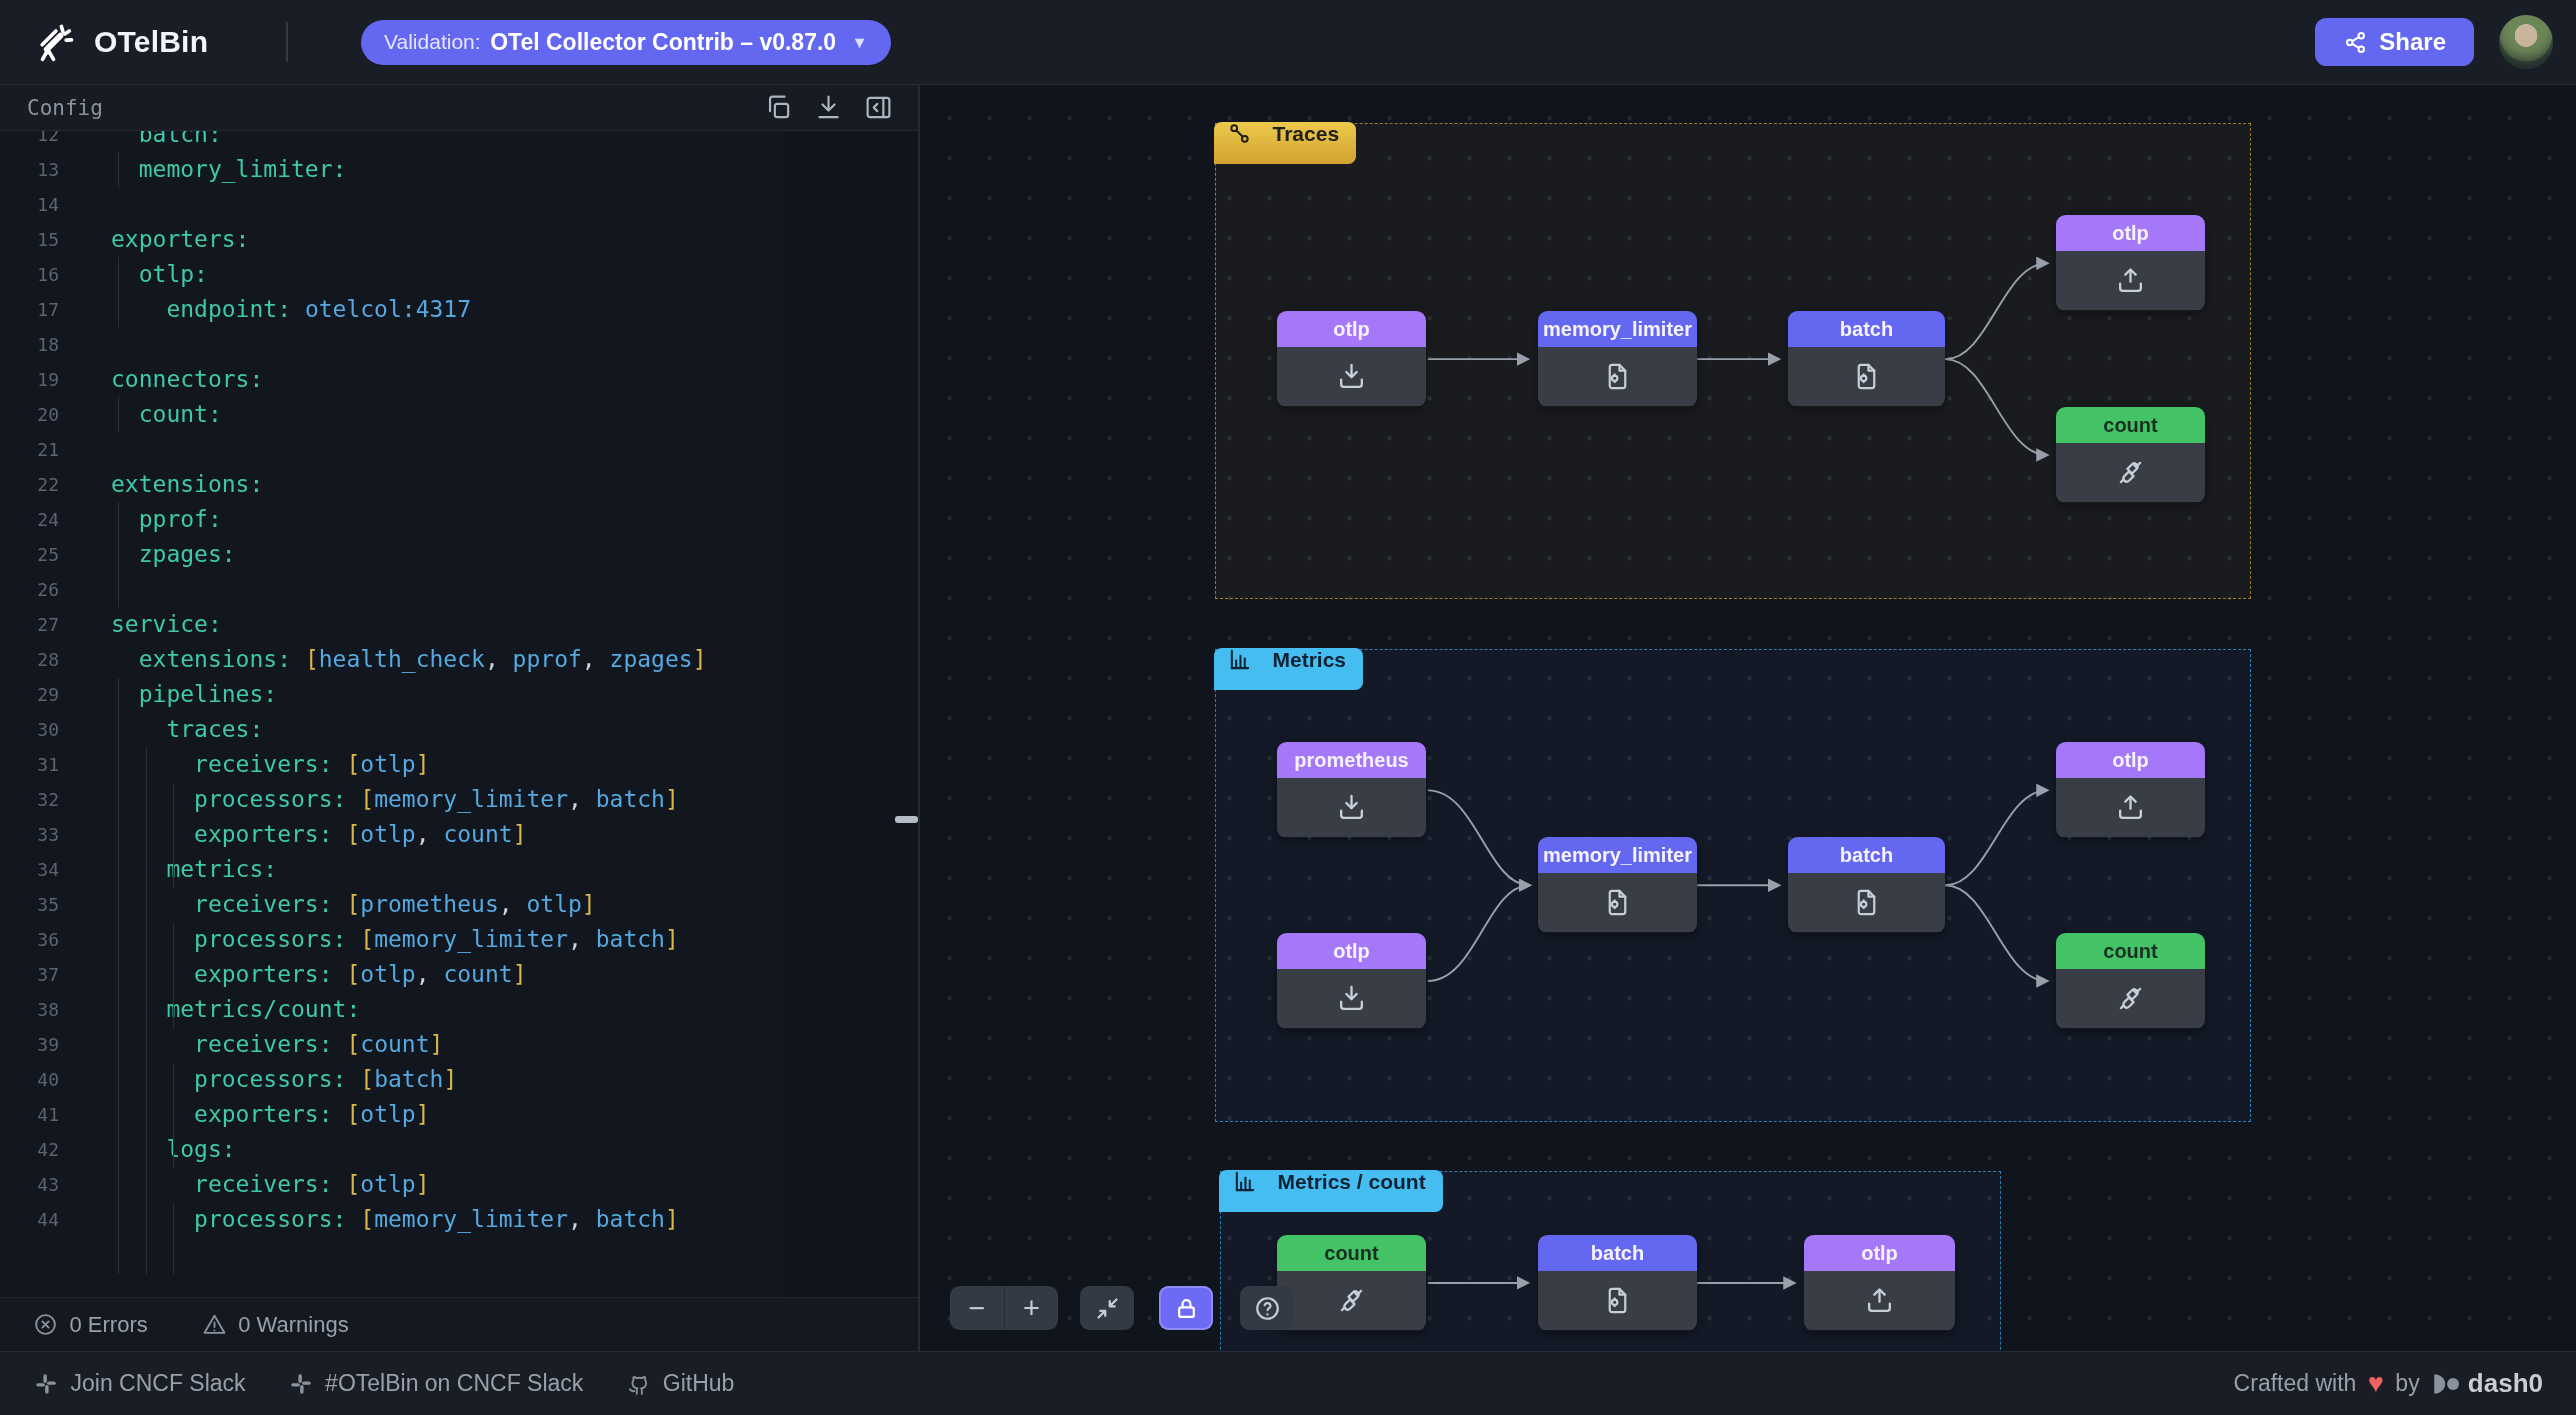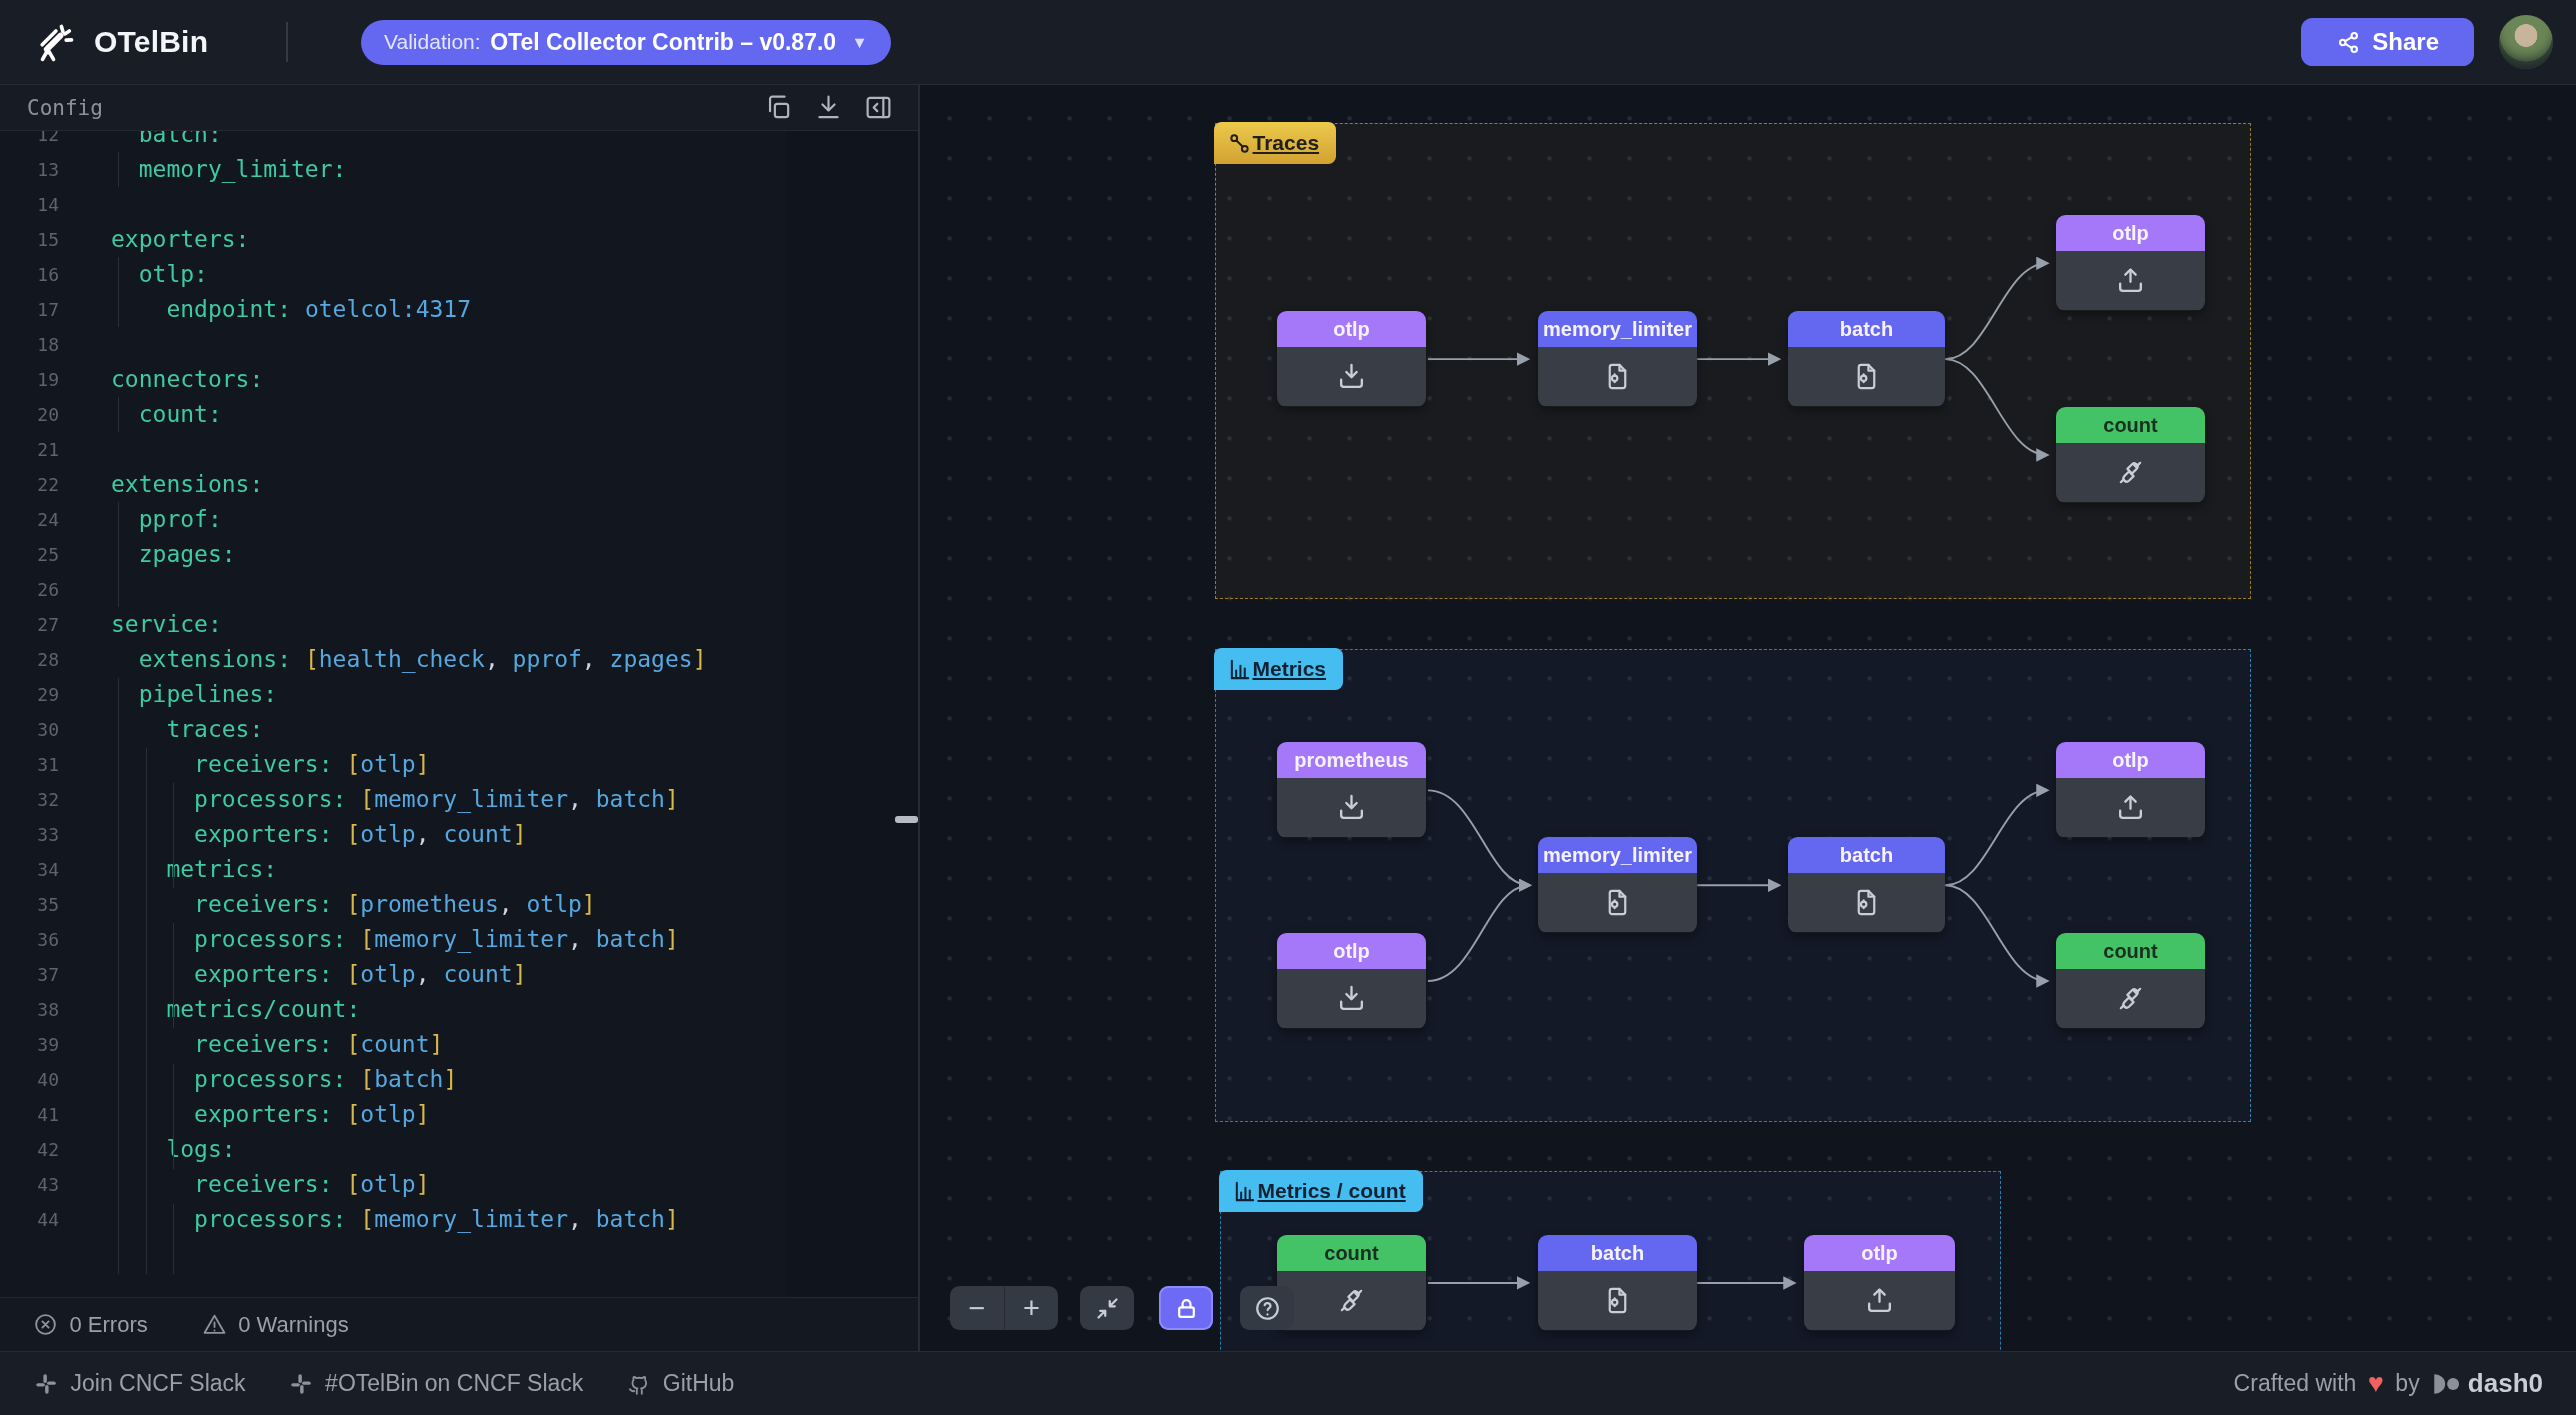--- a/index.html
+++ b/index.html
@@ -14,21 +14,21 @@
   .logo-icon { width:44px; height:44px; }
   .app-name { color:#f3f5f8; font-size:30px; font-weight:bold; letter-spacing:0.2px; }
   .hdr-divider { width:1.9px; height:40px; background:#343a45; margin:0 0 0 36px; }
   .validation-pill { margin-left:31px; height:45px; border-radius:23px; background:#6468f0;
             display:flex; align-items:center; gap:9.6px; padding:0 23px; cursor:pointer; }
   .validation-pill .vlabel { color:#e4e6ff; font-size:21px; }
   .validation-pill .vvalue { color:#ffffff; font-size:23px; font-weight:bold; }
   .validation-pill .caret { color:#dcdeff; font-size:16.3px; margin-left:5.8px; }
   .hdr-right { margin-left:auto; display:flex; align-items:center; gap:25px; margin-right:23px; }
   .share-btn { height:48px; border-radius:11.5px; background:#6468f0; display:flex;
-            align-items:center; gap:11.5px; padding:0 35px; cursor:pointer;text-align:right; }
+            align-items:center; gap:11.5px; padding:0 28px; cursor:pointer;text-align:right; }
   .share-btn span { color:#fff; font-size:24px; font-weight:bold; }
   .avatar { width:54px; height:54px; border-radius:50%;
             background:radial-gradient(circle at 50% 38%, #c8b49a 0 26%, #6c8757 27% 60%, #3d5a3a 61% 100%);
             box-shadow:inset 0 -13.4px 13.4px -5.7px #20262d; }
 
   
   .left-panel { position:absolute; left:0; top:85px; width:786px; height:1266px;
             background:#12161e; }
   .panel-divider { position:absolute; left:918px; top:85px; width:1.9px; height:1266px; background:#262b34; }
   .resize-handle { position:absolute; left:895px; top:816px; width:23px; height:6.7px;
@@ -66,23 +66,23 @@
             background-color:#10141d;
             background-image:radial-gradient(circle, #262c37 1.9px, transparent 2.4px);
             background-size:40px 40px; background-position:9.6px 13.4px; overflow:hidden; }
   .group { position:absolute; border:1.9px dashed; }
   .group-traces { left:295px; top:38px; width:1036px; height:476px;
             border-color:#9d7d22; background:rgba(222,170,60,0.05); }
   .group-metrics { left:295px; top:564px; width:1036px; height:473px;
             border-color:#2d7fb0; background:rgba(80,140,220,0.05); }
   .group-count { left:300px; top:1086px; width:781px; height:249px;
             border-color:#2d7fb0; background:rgba(80,140,220,0.05); }
-  .badge { position:absolute; height:42px; display:flex; align-items:center; gap:2px;
+  .badge { position:absolute; height:42px; display:flex; align-items:flex-start; gap:22px;
             padding:0 17px 0 13.4px; border-radius:7.7px 7.7px 7.7px 0; font-size:21px; font-weight:bold;
-            color:#22201a; top:-1.9px; left:-1.9px;text-decoration:underline; }
+            color:#22201a; top:-1.9px; left:-1.9px; }
   .badge-traces { background:linear-gradient(180deg,#ecc94b,#d2a232); }
   .badge-blue { background:#45bdf1; color:#0e2233; }
   .badge svg { flex:0 0 auto; }
 
   .node { position:absolute; height:96px; border-radius:9.6px; overflow:hidden;
             box-shadow:0 3.8px 9.6px rgba(0,0,0,.35); cursor:pointer; }
   .node-head { height:36px; display:flex; align-items:center; justify-content:center;
             font-size:20px; font-weight:bold; color:#f6f3ff; }
   .h-receiver, .h-exporter { background:#a478f8; }
   .h-processor { background:#6468f0; }

